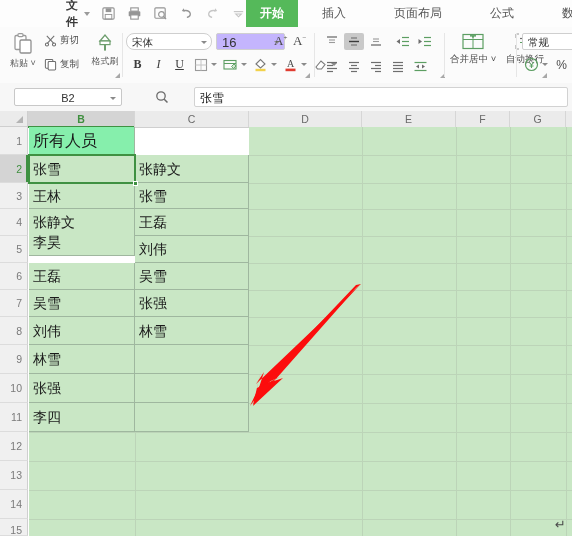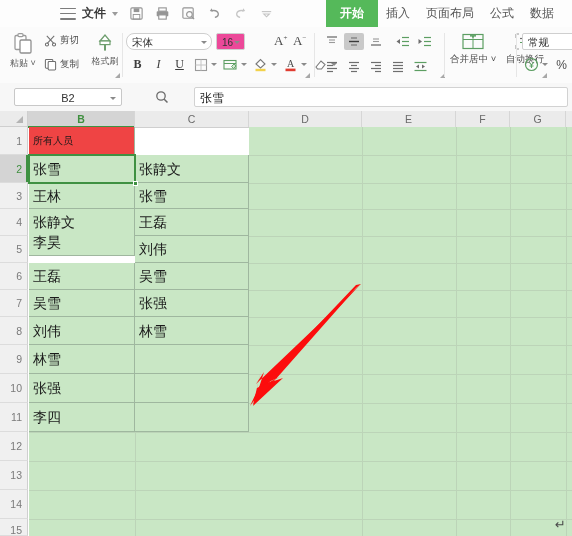--- a/index.html
+++ b/index.html
@@ -19,21 +19,21 @@
   }
   .hamburger{width:16px;height:12px;margin-left:60px;display:flex;flex-direction:column;
     justify-content:space-between;}
   .hamburger i{display:block;height:1.6px;background:#7c7c7c;border-radius:1px;}
   .file-label{font-size:12px;color:#3a3a3a;margin-left:6px;font-weight:bold;}
   .caret{width:0;height:0;border-left:3.5px solid transparent;border-right:3.5px solid transparent;
     border-top:4px solid #9b9b9b;margin-left:6px;}
   .qicon{width:15px;height:15px;margin-left:11px;position:relative;opacity:.72;}
   .qicon svg{display:block;}
   .tabs{margin-left:auto;display:flex;align-items:center;gap:0px;padding-right:10px;}
-  .tab{font-size:12px;color:#555;padding:3px 8px;border-radius:11px;white-space:nowrap;}
+  .tab{font-size:12px;color:#555;padding:3px 24px;border-radius:11px;white-space:nowrap;}
   .tab.active{background:#5cb85c;background:#55b95a;color:#fff;font-weight:bold;padding:17px 14px;}
 
   
   .ribbon{
     position:absolute;left:0;top:27px;width:572px;height:56px;
     background:#fbfbfb;border-bottom:1px solid #e2e2e2;
   }
   .grp-sep{position:absolute;top:6px;width:1px;height:44px;background:#e6e6e6;}
 
   
@@ -45,22 +45,22 @@
   .copy-row{position:absolute;left:44px;top:31px;}
   .fmt-btn{position:absolute;left:88px;top:5px;width:34px;text-align:center;}
   .fmt-lbl{font-size:9px;color:#5a5a5a;margin-top:1px;}
 
   
   .fontbox{position:absolute;left:126px;top:6px;width:86px;height:17px;border:1px solid #cfcfcf;
     background:#fff;border-radius:8px;font-size:10.5px;color:#333;line-height:17px;padding-left:5px;
     box-sizing:border-box;}
   .fbcaret{position:absolute;right:4px;top:7px;width:0;height:0;
     border-left:3px solid transparent;border-right:3px solid transparent;border-top:3.5px solid #8a8a8a;}
-  .sizebox{position:absolute;left:216px;top:6px;width:29px;height:17px;border:1px solid #cfcfcf;
-    background:#ec4899;border-radius:2px;font-size:10px;color:#333;line-height:17px;padding-left:5px;
+  .sizebox{position:absolute;left:216px;top:6px;width:69px;height:17px;border:1px solid #cfcfcf;
+    background:#c4b5fd;border-radius:2px;font-size:13px;color:#333;line-height:17px;padding-left:5px;
     box-sizing:border-box;}
   .aplus{position:absolute;top:6px;font-size:13px;color:#4a4a4a;font-family:"Liberation Serif",serif;}
   .fmt-row{position:absolute;left:128px;top:28px;display:flex;align-items:center;}
   .fbtn{width:19px;height:19px;display:flex;align-items:center;justify-content:center;
     font-size:12px;color:#3d3d3d;margin-right:2px;}
   .dd{width:0;height:0;border-left:3px solid transparent;border-right:3px solid transparent;
     border-top:3.5px solid #8a8a8a;margin-right:4px;margin-left:-1px;}
 
   
   .al-row{position:absolute;display:flex;align-items:center;}
@@ -110,21 +110,21 @@
   .corner:after{content:"";position:absolute;right:4px;bottom:3px;width:0;height:0;
     border-left:7px solid transparent;border-bottom:7px solid #b4b4b4;}
   .rowhdr{position:absolute;left:0;width:28px;background:#f0f0f0;border-right:1px solid #cfcfcf;
     border-bottom:1px solid #dcdcdc;box-sizing:border-box;font-size:10.5px;color:#7a7a7a;
     text-align:right;padding-right:5px;line-height:inherit;}
   .rowhdr.sel{background:#d4d4d4;color:#3f8f3f;}
   .rowhdr.sel:after{content:"";position:absolute;right:-1px;top:0;bottom:0;width:2px;background:#3f9142;}
   .cell{position:absolute;box-sizing:border-box;font-size:14px;color:#1a1a1a;
     padding-left:4px;overflow:hidden;white-space:nowrap;
     border-right:1px solid #9fb79f;border-bottom:1px solid #9fb79f;}
-  .cell.head{background:#ef4444;font-size:10px;}
+  .cell.head{background:#86efac;font-size:16px;}
   .cell.data{background:#c9e7c5;}
   .selbox{position:absolute;border:2px solid #3f9142;box-sizing:border-box;pointer-events:none;}
   .selhandle{position:absolute;width:5px;height:5px;background:#3f9142;border:1px solid #fff;
     box-sizing:border-box;}
 
   .arrow-layer{position:absolute;left:0;top:0;width:572px;height:536px;pointer-events:none;}
   .cursor-mark{position:absolute;right:6px;bottom:4px;font-size:13px;color:#4a4a4a;}
 </style>
 </head>
 <body>

